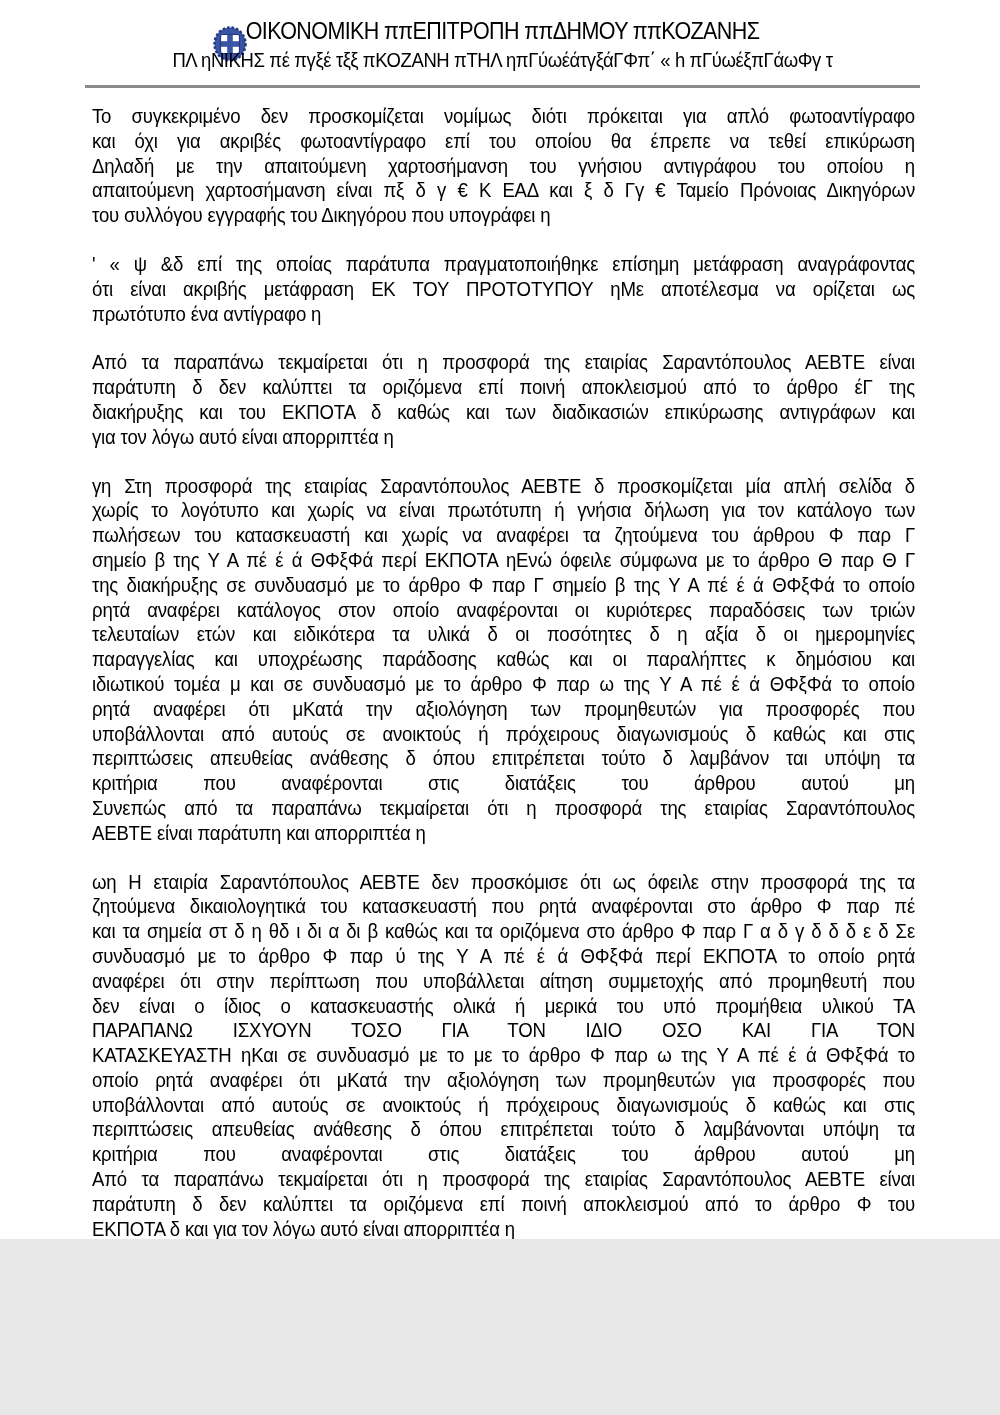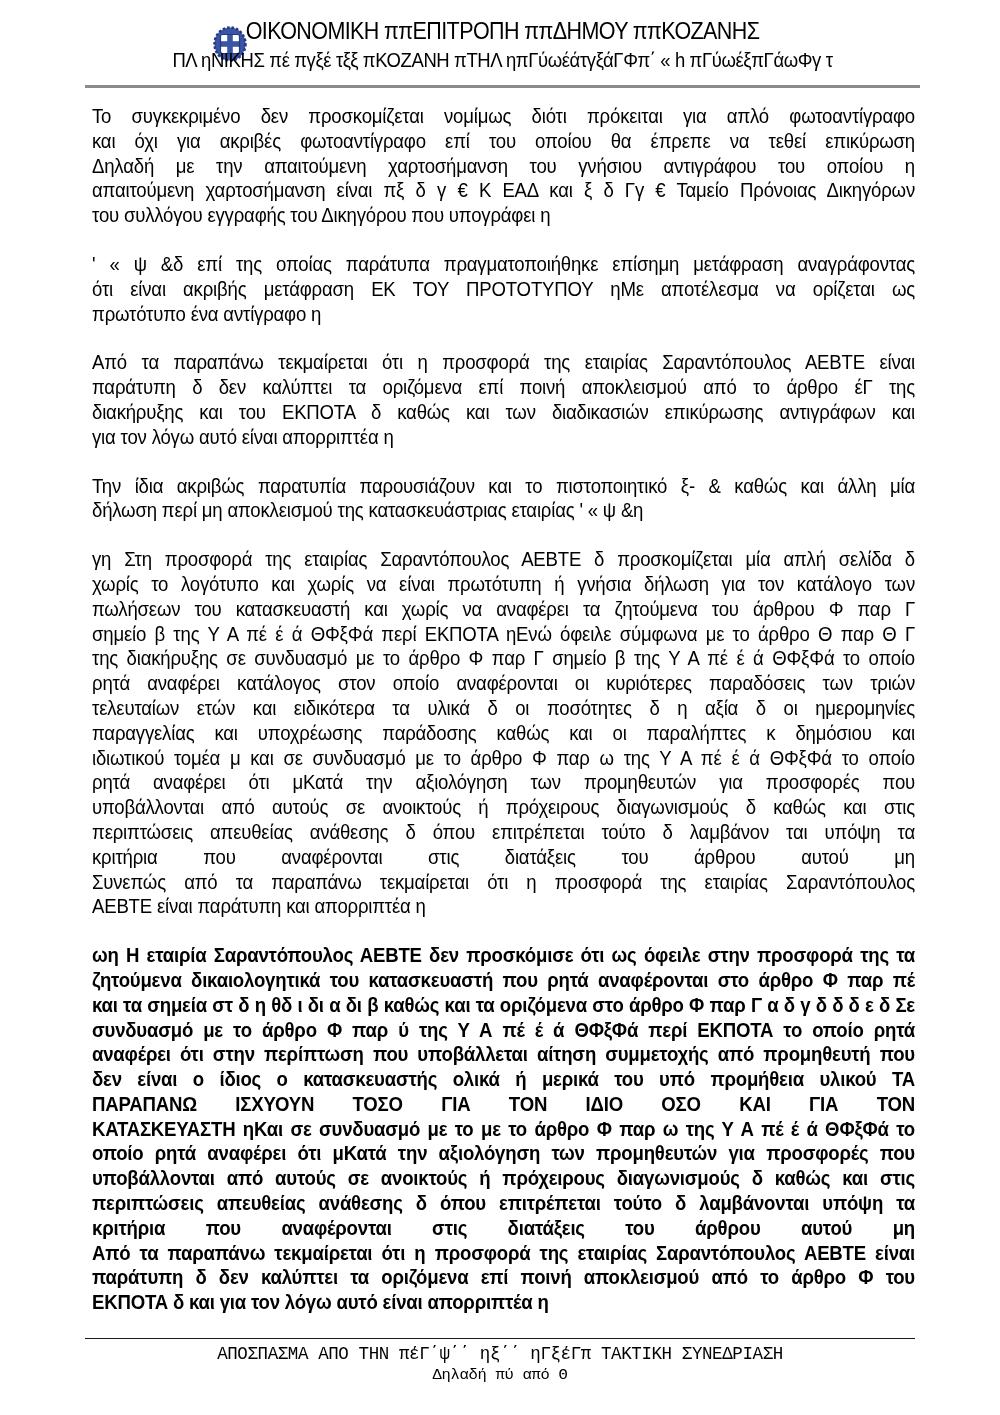--- a/index.html
+++ b/index.html
@@ -1,18 +1,18 @@
 <!DOCTYPE html>
 <html><head>
 <meta charset="utf-8">
 <style>
   html,body{margin:0;padding:0;background:#e8e8e8;}
   .page{
     position:relative;
-    width:1000px;height:1415px;
+    width:1000px;height:1239px;
     margin:0 auto;
     background:#ffffff;
     font-family:"Liberation Sans",sans-serif;
     color:#000;
     overflow:hidden;
   }
   
   .header{position:absolute;top:18px;left:85px;width:835px;}
   .emblem{position:absolute;left:128px;top:8px;width:34px;height:36px;}
   .header-line1{
@@ -33,21 +33,21 @@
     position:absolute;top:85px;left:85px;width:835px;height:3px;
     background:#8a8a8a;
   }
   
   .body-text{
     position:absolute;top:104px;left:92px;width:823px;
     font-size:18.6px;
     letter-spacing:-0.2px;
   }
   .paragraph{margin:0 0 24px 0;}
-  .paragraph:last-child{margin-bottom:15px;font-weight:bold;}
+  .paragraph:last-child{margin-bottom:15px;}
   .line{
     height:24.8px;line-height:24.8px;
     text-align:justify;
     text-align-last:justify;
     overflow:hidden;
     white-space:nowrap;
     transform:scaleY(1.06);
     transform-origin:left top;
   }
   .line.last{
@@ -96,24 +96,20 @@
         <div class="line">ότι είναι ακριβής μετάφραση ΕΚ ΤΟΥ ΠΡΟΤΟΤΥΠΟΥ ηΜε αποτέλεσμα να ορίζεται ως</div>
         <div class="line last">πρωτότυπο ένα αντίγραφο η</div>
       </div>
       <div class="paragraph">
         <div class="line">Από τα παραπάνω τεκμαίρεται ότι η προσφορά της εταιρίας Σαραντόπουλος ΑΕΒΤΕ είναι</div>
         <div class="line">παράτυπη δ δεν καλύπτει τα οριζόμενα επί ποινή αποκλεισμού από το άρθρο έΓ της</div>
         <div class="line">διακήρυξης και του ΕΚΠΟΤΑ δ καθώς και των διαδικασιών επικύρωσης αντιγράφων και</div>
         <div class="line last">για τον λόγω αυτό είναι απορριπτέα η</div>
       </div>
       <div class="paragraph">
-        <div class="line">Την ίδια ακριβώς παρατυπία παρουσιάζουν και το πιστοποιητικό ξ- &amp; καθώς και άλλη μία</div>
-        <div class="line last">δήλωση περί μη αποκλεισμού της κατασκευάστριας εταιρίας ' « ψ &amp;η</div>
-      </div>
-      <div class="paragraph">
         <div class="line">γη Στη προσφορά της εταιρίας Σαραντόπουλος ΑΕΒΤΕ δ προσκομίζεται μία απλή σελίδα δ</div>
         <div class="line">χωρίς το λογότυπο και χωρίς να είναι πρωτότυπη ή γνήσια δήλωση για τον κατάλογο των</div>
         <div class="line">πωλήσεων του κατασκευαστή και χωρίς να αναφέρει τα ζητούμενα του άρθρου Φ παρ Γ</div>
         <div class="line">σημείο β της Υ Α πέ έ ά ΘΦξΦά περί ΕΚΠΟΤΑ ηΕνώ όφειλε σύμφωνα με το άρθρο Θ παρ Θ Γ</div>
         <div class="line">της διακήρυξης σε συνδυασμό με το άρθρο Φ παρ Γ σημείο β της Υ Α πέ έ ά ΘΦξΦά το οποίο</div>
         <div class="line">ρητά αναφέρει κατάλογος στον οποίο αναφέρονται οι κυριότερες παραδόσεις των τριών</div>
         <div class="line">τελευταίων ετών και ειδικότερα τα υλικά δ οι ποσότητες δ η αξία δ οι ημερομηνίες</div>
         <div class="line">παραγγελίας και υποχρέωσης παράδοσης καθώς και οι παραλήπτες κ δημόσιου και</div>
         <div class="line">ιδιωτικού τομέα μ και σε συνδυασμό με το άρθρο Φ παρ ω της Υ Α πέ έ ά ΘΦξΦά το οποίο</div>
         <div class="line">ρητά αναφέρει ότι μΚατά την αξιολόγηση των προμηθευτών για προσφορές που</div>

